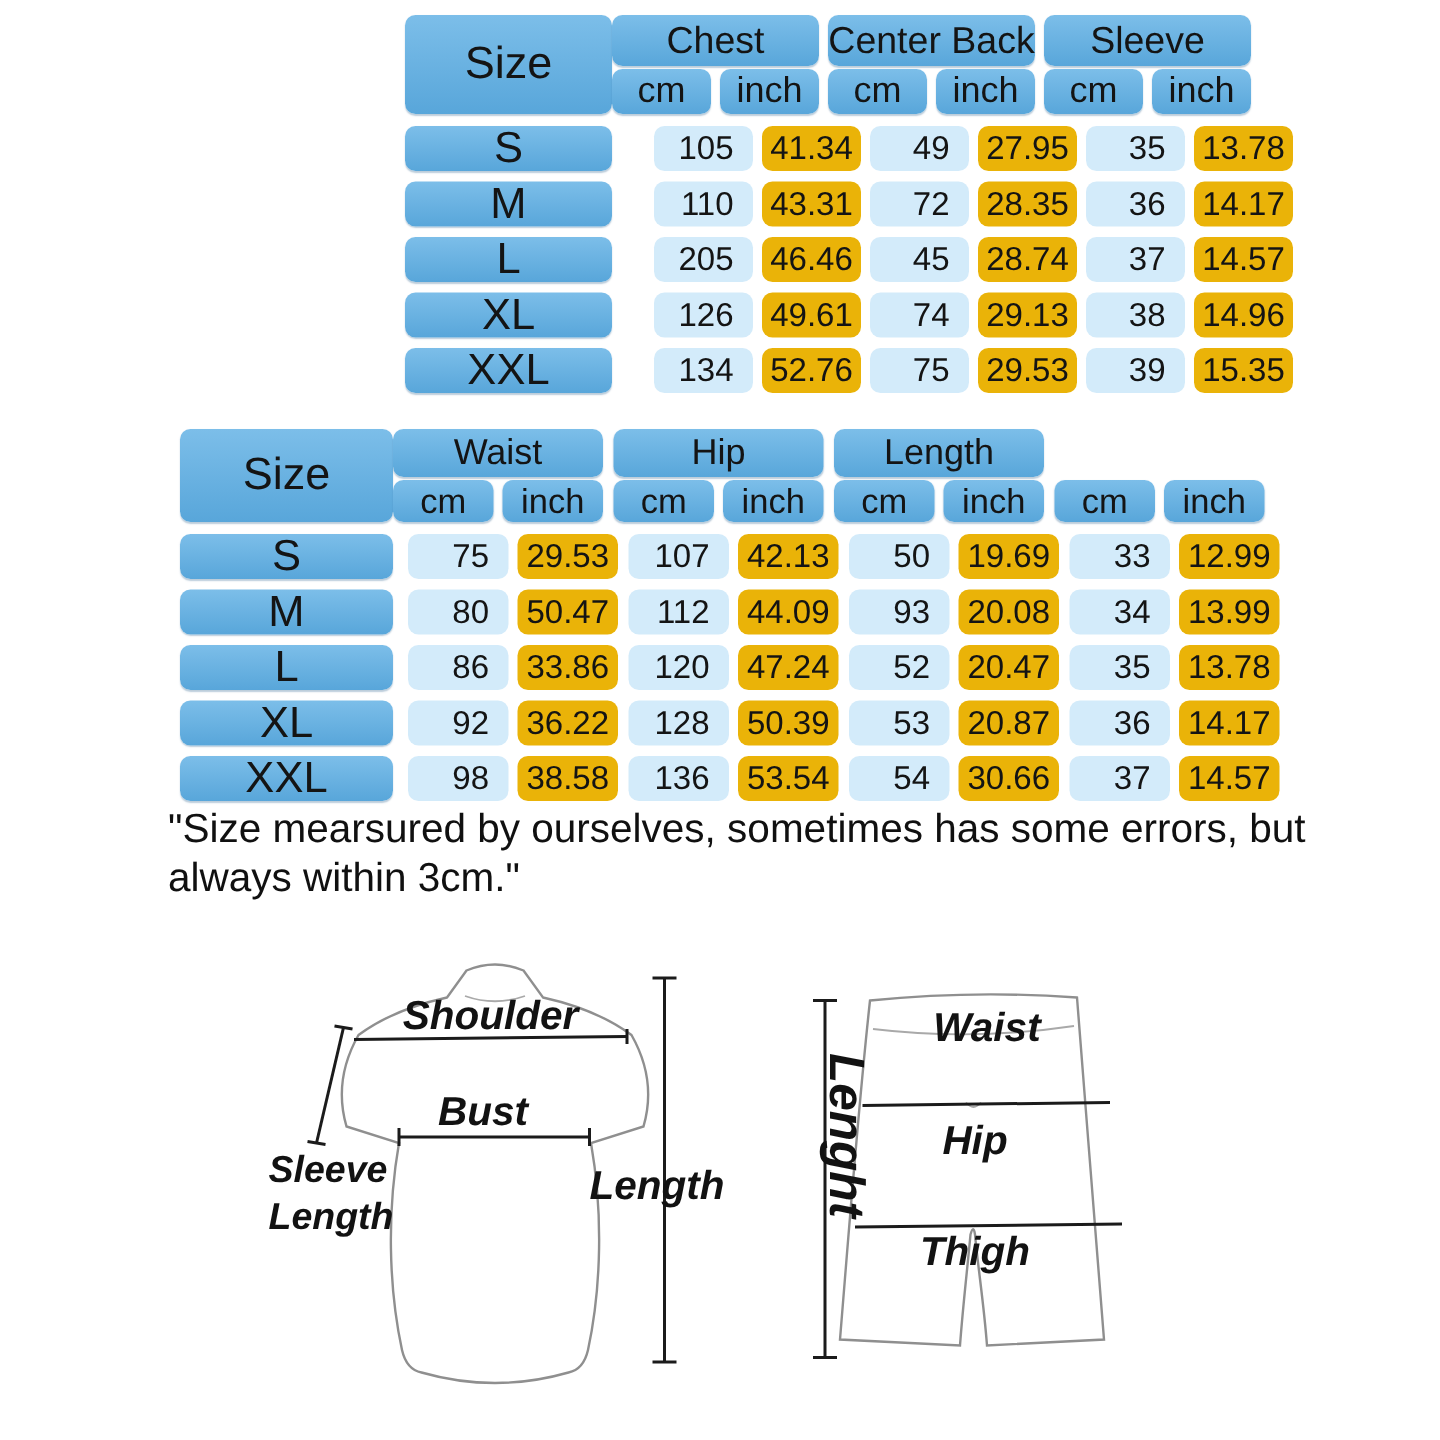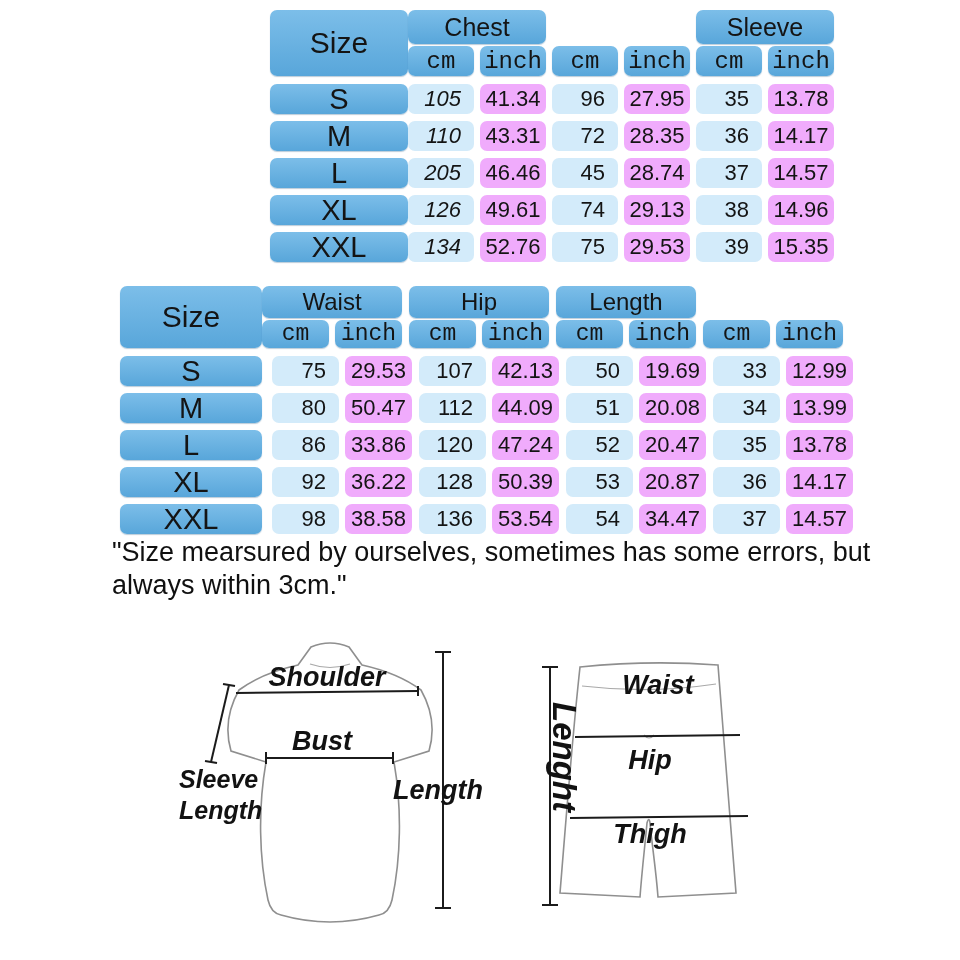--- a/index.html
+++ b/index.html
@@ -16,35 +16,35 @@
     border-radius:7px;
     display:flex;align-items:center;justify-content:center;
     box-sizing:border-box;
     color:#141414;
   }
   .blue{
     background:linear-gradient(#7cbee9,#58a6da);
     box-shadow:0 1px 1px rgba(60,110,150,.35);
   }
   .vcm{background:#d3ebfa;justify-content:flex-end;padding-right:13px;}
-  .vin{background:#f0abfc;text-align:center;}
+  .vin{background:#eab308;text-align:center;}
   .grp{display:flex;flex-direction:column;}
-  .units{display:flex;margin-top:2px;font-family:Liberation Mono, monospace;}
+  .units{display:flex;margin-top:2px;}
   
   .t1 .size-hd{width:138px;height:66px;font-size:30px;}
   .t1 .ghd{width:138px;height:34px;font-size:25px;}
   .t1 .uhd{width:66px;height:30px;font-size:24px;}
   .t1 .uhd + .uhd{margin-left:6px;}
   .t1 .grp + .grp{margin-left:6px;}
   .t1 .hdr > .grp:first-of-type{margin-left:12px;}
   .t1 .row{margin-top:7px;}
   .t1 .row.first{margin-top:8px;}
   .t1 .size-c{width:138px;height:30px;font-size:29px;}
   .t1 .vc{width:66px;height:30px;font-size:22px;}
-  .t1 .vc.g0{margin-left:0;font-style:italic;}
+  .t1 .vc.g0{margin-left:28px;}
   .t1 .vc.g1{margin-left:6px;}
   .t1 .vc.u1{margin-left:6px;}
   
   .t2 .size-hd{width:142px;height:62px;font-size:30px;}
   .t2 .ghd{width:140px;height:32px;font-size:24px;}
   .t2 .uhd{width:67px;height:28px;font-size:23px;}
   .t2 .uhd + .uhd{margin-left:6px;}
   .t2 .grp + .grp{margin-left:7px;}
   .t2 .hdr > .grp:first-of-type{margin-left:10px;}
   .t2 .row{margin-top:7px;}
@@ -71,39 +71,40 @@
   <div class="hdr">
     <div class="cell blue size-hd">Size</div>
     <div class="grp">
       <div class="cell blue ghd">Chest</div>
       <div class="units">
         <div class="cell blue uhd">cm</div>
         <div class="cell blue uhd">inch</div>
       </div>
     </div>
     <div class="grp">
+      <div class="cell blue ghd">Center Back</div>
       <div class="units">
         <div class="cell blue uhd">cm</div>
         <div class="cell blue uhd">inch</div>
       </div>
     </div>
     <div class="grp">
       <div class="cell blue ghd">Sleeve</div>
       <div class="units">
         <div class="cell blue uhd">cm</div>
         <div class="cell blue uhd">inch</div>
       </div>
     </div>
   </div>
 
   <div class="row first">
     <div class="cell blue size-c">S</div>
     <div class="cell vcm vc g0">105</div>
     <div class="cell vin vc u1">41.34</div>
-    <div class="cell vcm vc g1">96</div>
+    <div class="cell vcm vc g1">49</div>
     <div class="cell vin vc u1">27.95</div>
     <div class="cell vcm vc g1">35</div>
     <div class="cell vin vc u1">13.78</div>
   </div>
   <div class="row">
     <div class="cell blue size-c">M</div>
     <div class="cell vcm vc g0">110</div>
     <div class="cell vin vc u1">43.31</div>
     <div class="cell vcm vc g1">72</div>
     <div class="cell vin vc u1">28.35</div>
@@ -181,21 +182,21 @@
     <div class="cell vin vc u1">19.69</div>
     <div class="cell vcm vc g1">33</div>
     <div class="cell vin vc u1">12.99</div>
   </div>
   <div class="row">
     <div class="cell blue size-c">M</div>
     <div class="cell vcm vc g0">80</div>
     <div class="cell vin vc u1">50.47</div>
     <div class="cell vcm vc g1">112</div>
     <div class="cell vin vc u1">44.09</div>
-    <div class="cell vcm vc g1">51</div>
+    <div class="cell vcm vc g1">93</div>
     <div class="cell vin vc u1">20.08</div>
     <div class="cell vcm vc g1">34</div>
     <div class="cell vin vc u1">13.99</div>
   </div>
   <div class="row">
     <div class="cell blue size-c">L</div>
     <div class="cell vcm vc g0">86</div>
     <div class="cell vin vc u1">33.86</div>
     <div class="cell vcm vc g1">120</div>
     <div class="cell vin vc u1">47.24</div>
@@ -215,21 +216,21 @@
     <div class="cell vcm vc g1">36</div>
     <div class="cell vin vc u1">14.17</div>
   </div>
   <div class="row">
     <div class="cell blue size-c">XXL</div>
     <div class="cell vcm vc g0">98</div>
     <div class="cell vin vc u1">38.58</div>
     <div class="cell vcm vc g1">136</div>
     <div class="cell vin vc u1">53.54</div>
     <div class="cell vcm vc g1">54</div>
-    <div class="cell vin vc u1">34.47</div>
+    <div class="cell vin vc u1">30.66</div>
     <div class="cell vcm vc g1">37</div>
     <div class="cell vin vc u1">14.57</div>
   </div>
 </div>
 
 <div class="note">"Size mearsured by ourselves, sometimes has some errors, but always within 3cm."</div>
 
 <svg class="diag" style="left:170px;top:638px;" width="330" height="310" viewBox="0 0 330 310">
 
   <path class="oline" d="M128 27 L141 9 Q160 1 179 9 L192 27

